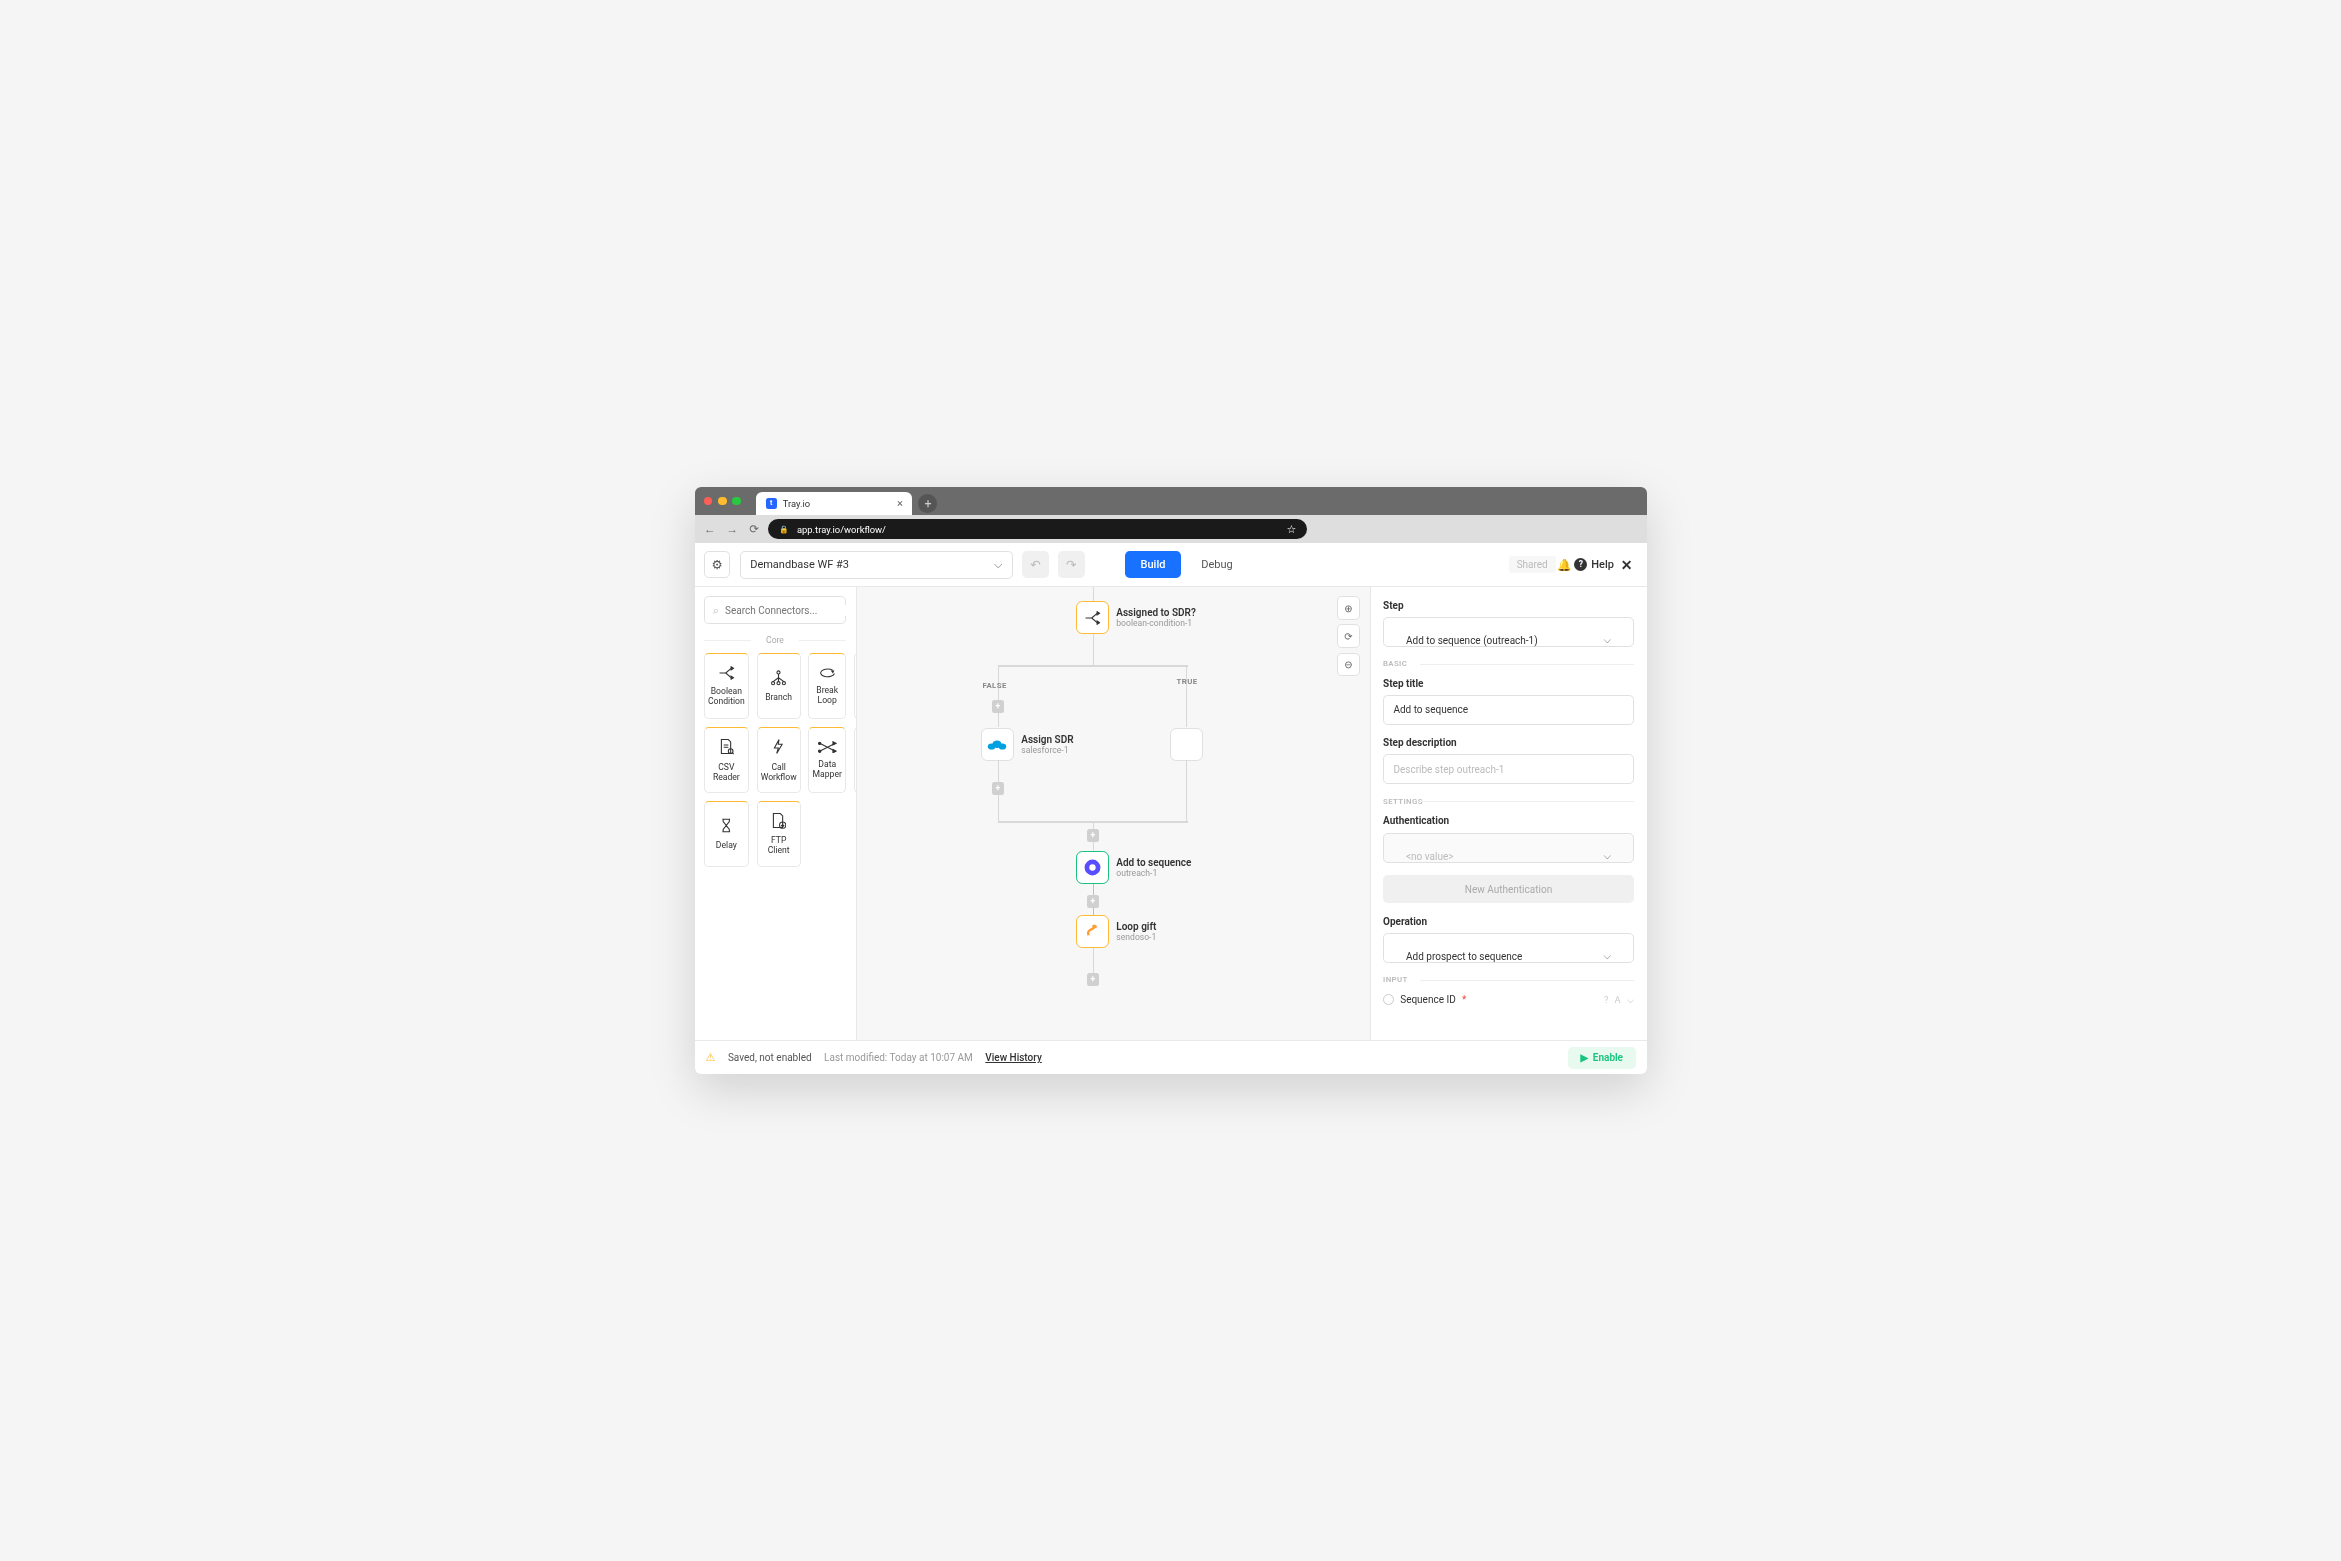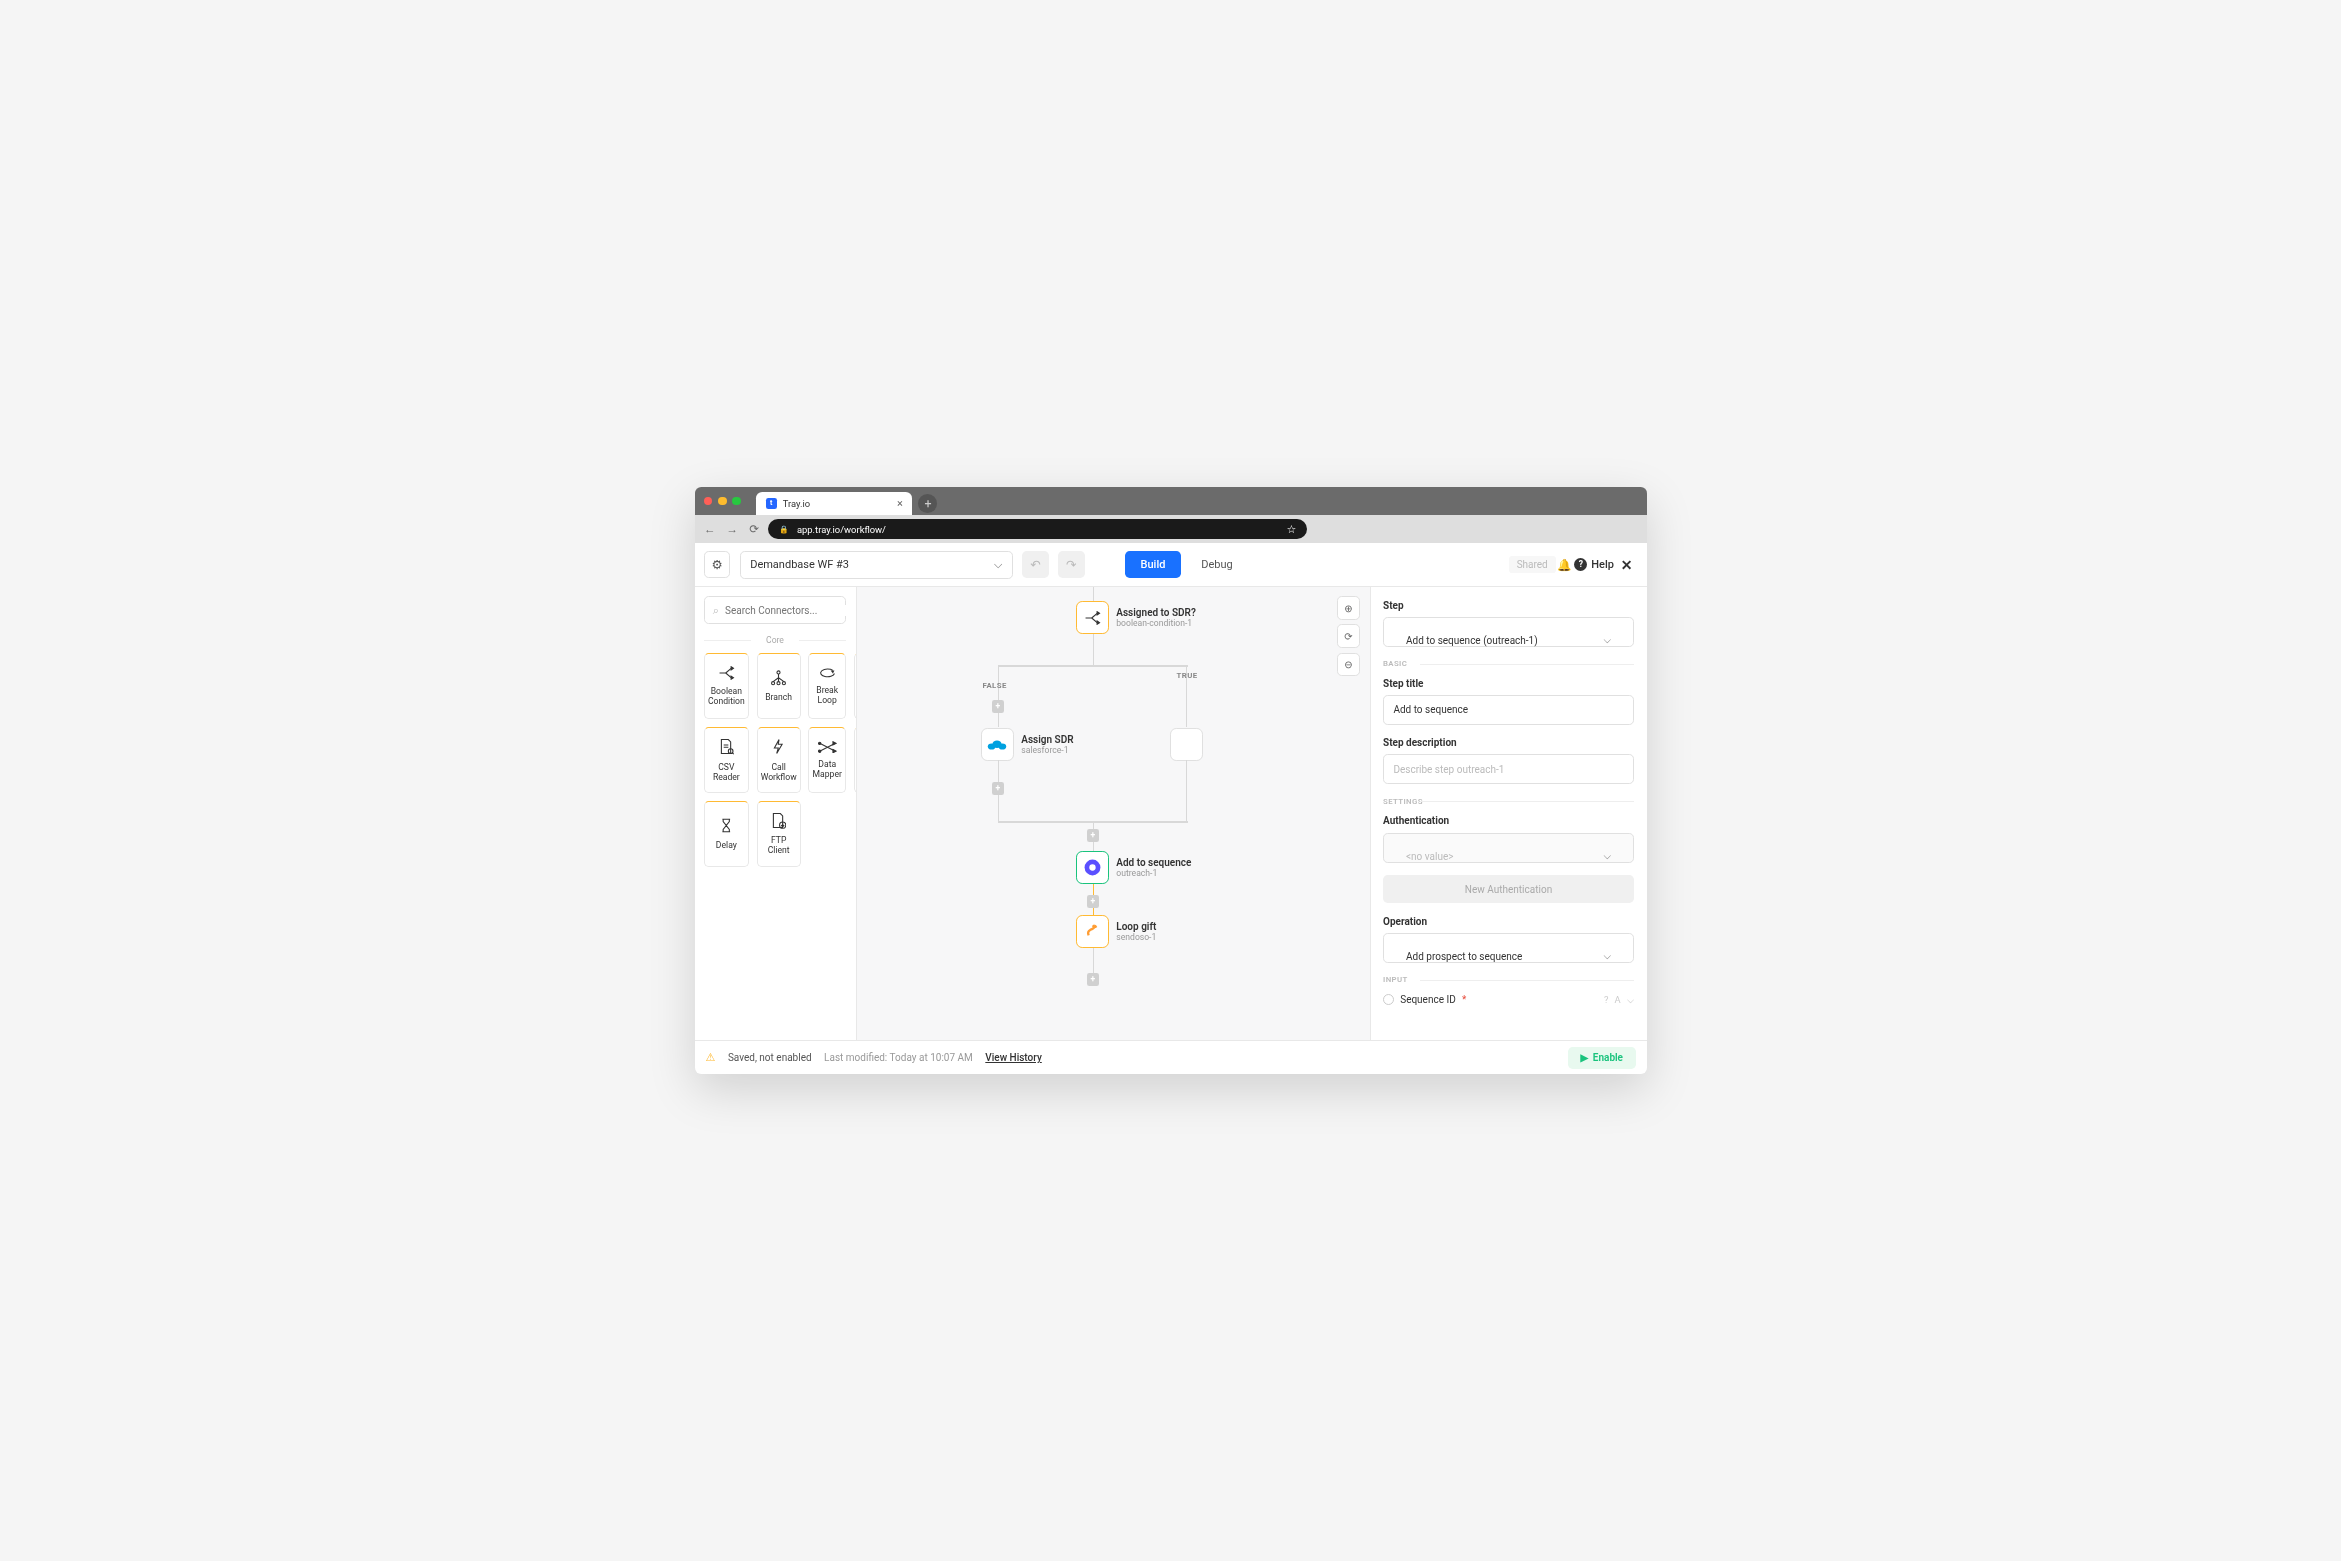--- a/index.html
+++ b/index.html
@@ -254,21 +254,21 @@
             <div class="node-label">Assigned to SDR?</div>
             <div class="node-sub">boolean-condition-1</div>
           </div>
       </div>
       <div class="vline" style="left:236px;top:47px;height:31px"></div>
       <div class="hline" style="left:141px;top:78px;width:190px"></div>
       <div class="vline" style="left:141px;top:78px;height:62px"></div>
       <div class="vline" style="left:329px;top:78px;height:62px"></div>
 
       <div class="branch-label" style="left:126px;top:94px">FALSE</div>
-      <div class="branch-label" style="left:320px;top:84px">TRUE</div>
+      <div class="branch-label" style="left:320px;top:90px">TRUE</div>
       <div class="plus" style="left:135px;top:113px">+</div>
 
       <div class="node" style="left:124px;top:141px">
         <div class="node-box sf-box">
             <svg width="20" height="14" viewBox="0 0 26 18" fill="#00a1e0">
               <ellipse cx="6" cy="11" rx="5" ry="4"></ellipse>
               <ellipse cx="13" cy="8" rx="6" ry="5"></ellipse>
               <ellipse cx="20" cy="11" rx="5" ry="4"></ellipse>
             </svg>
           </div>

